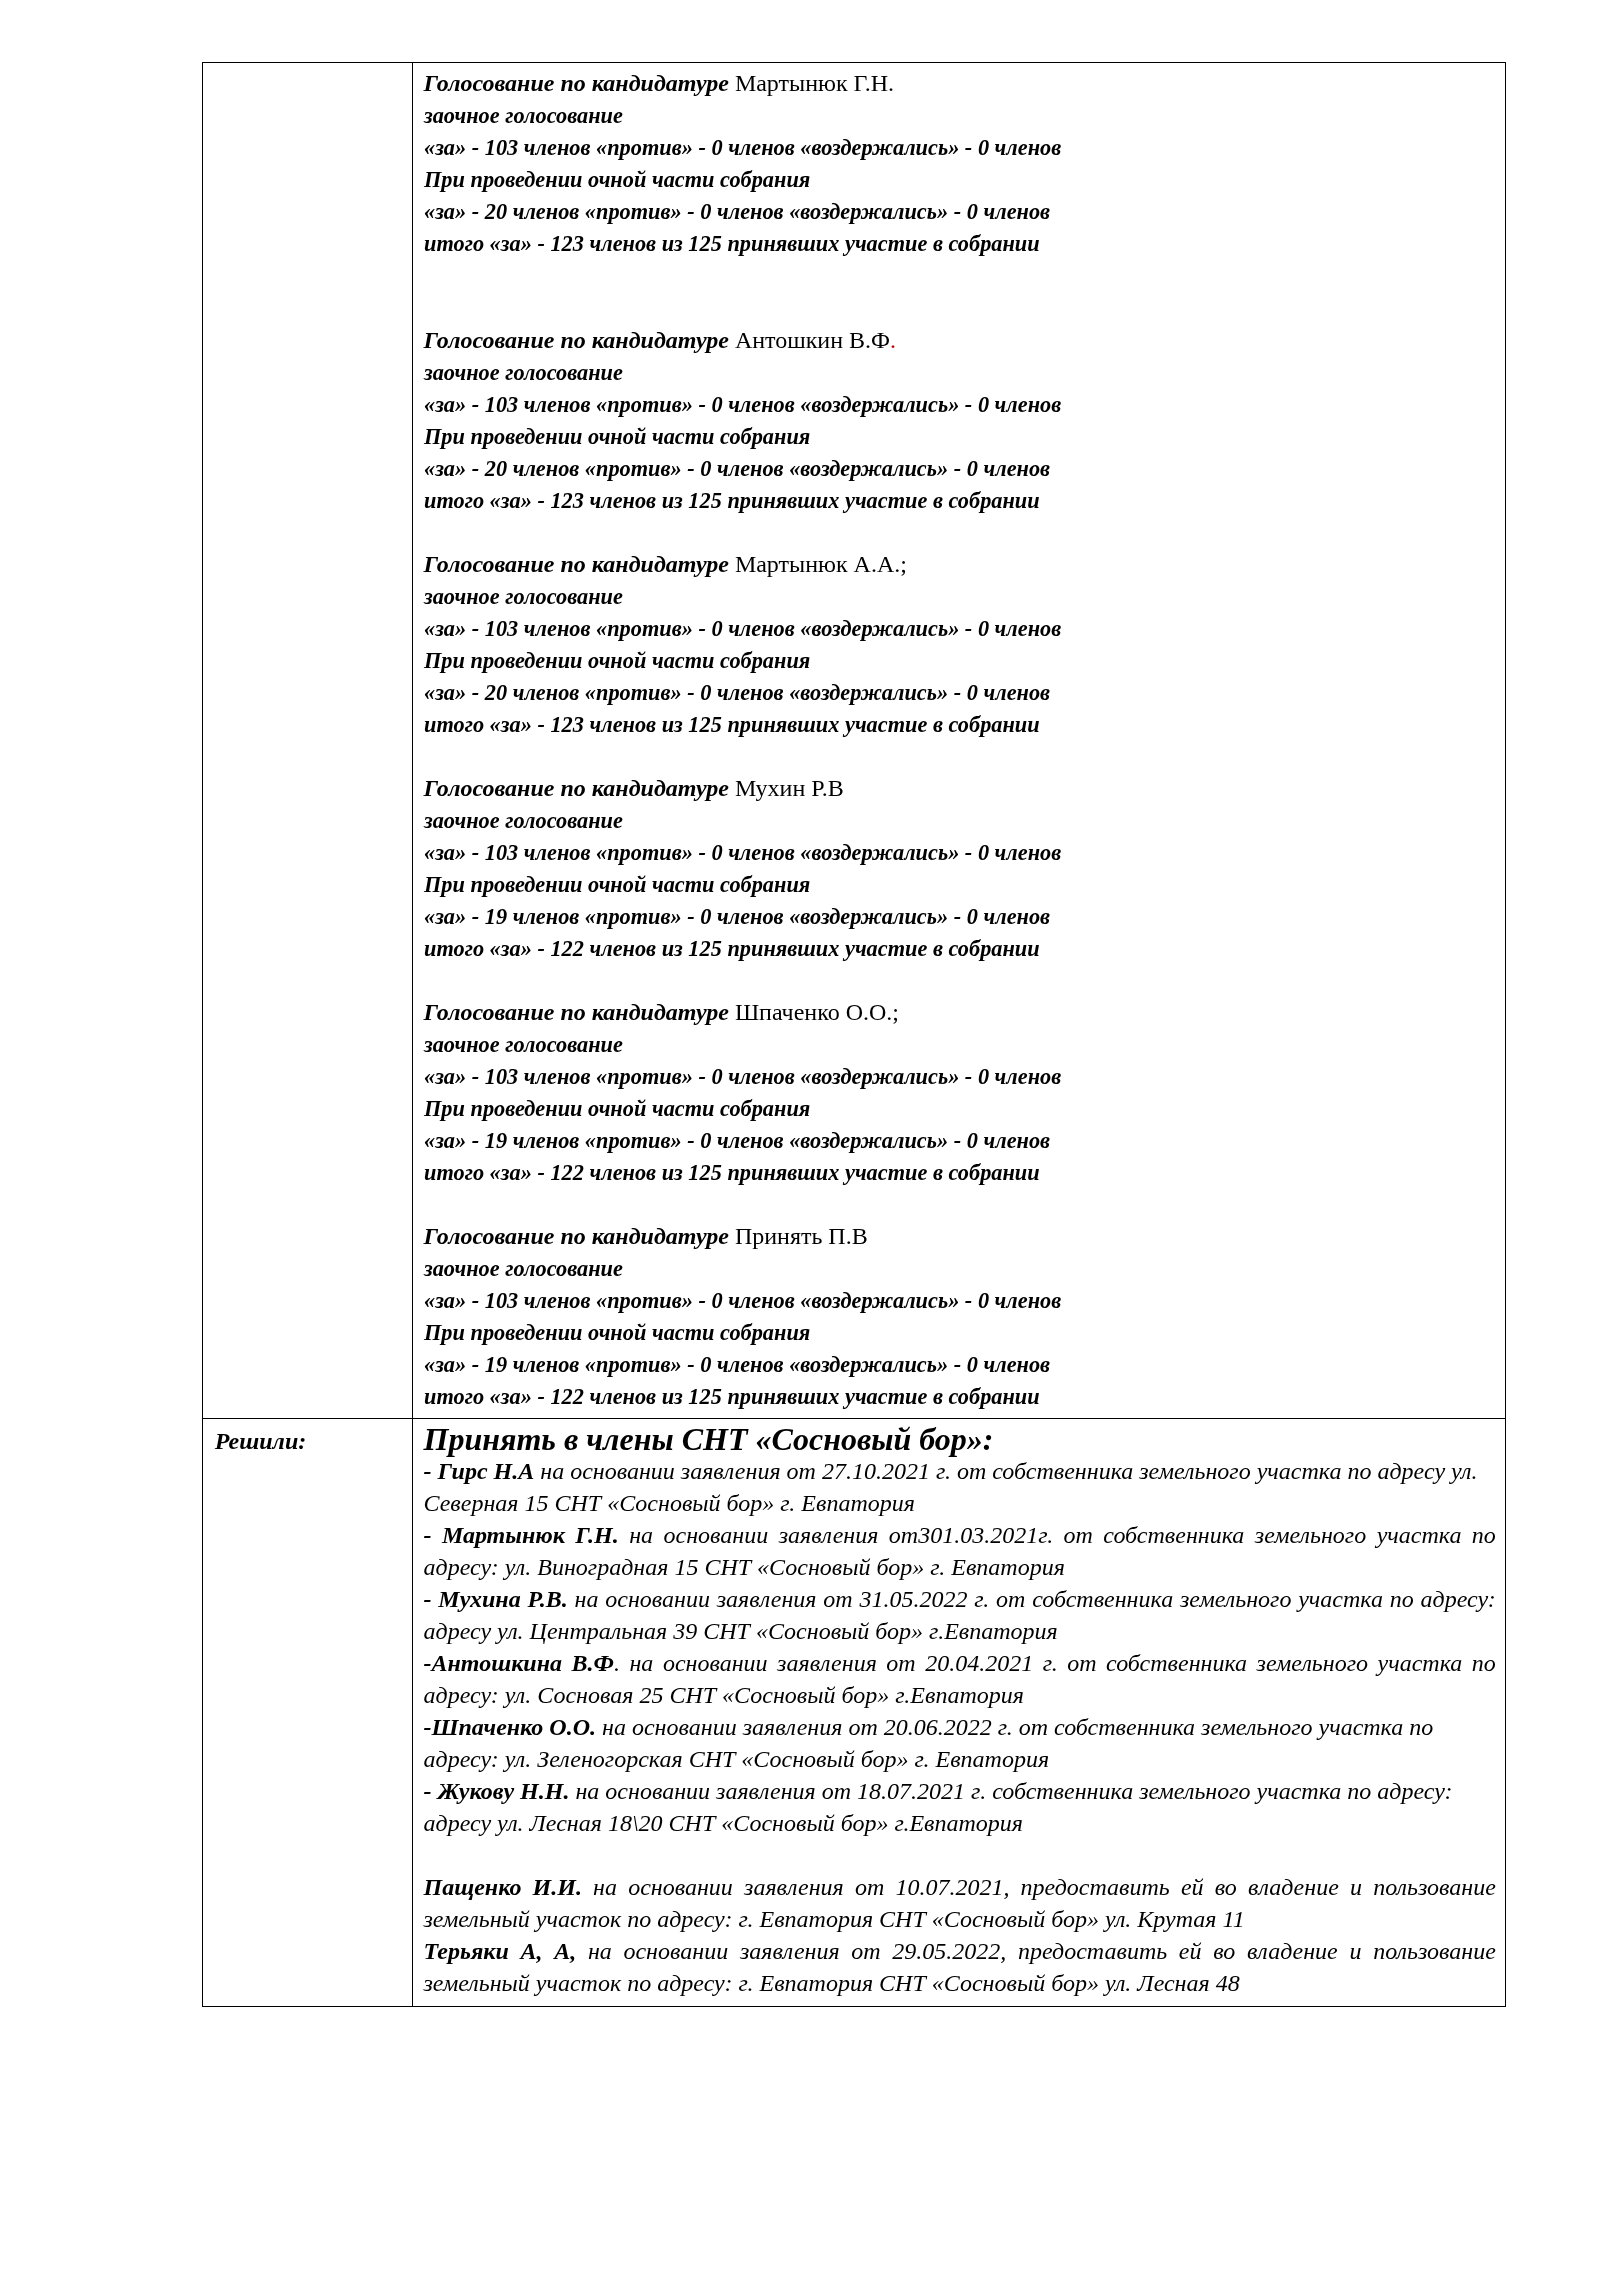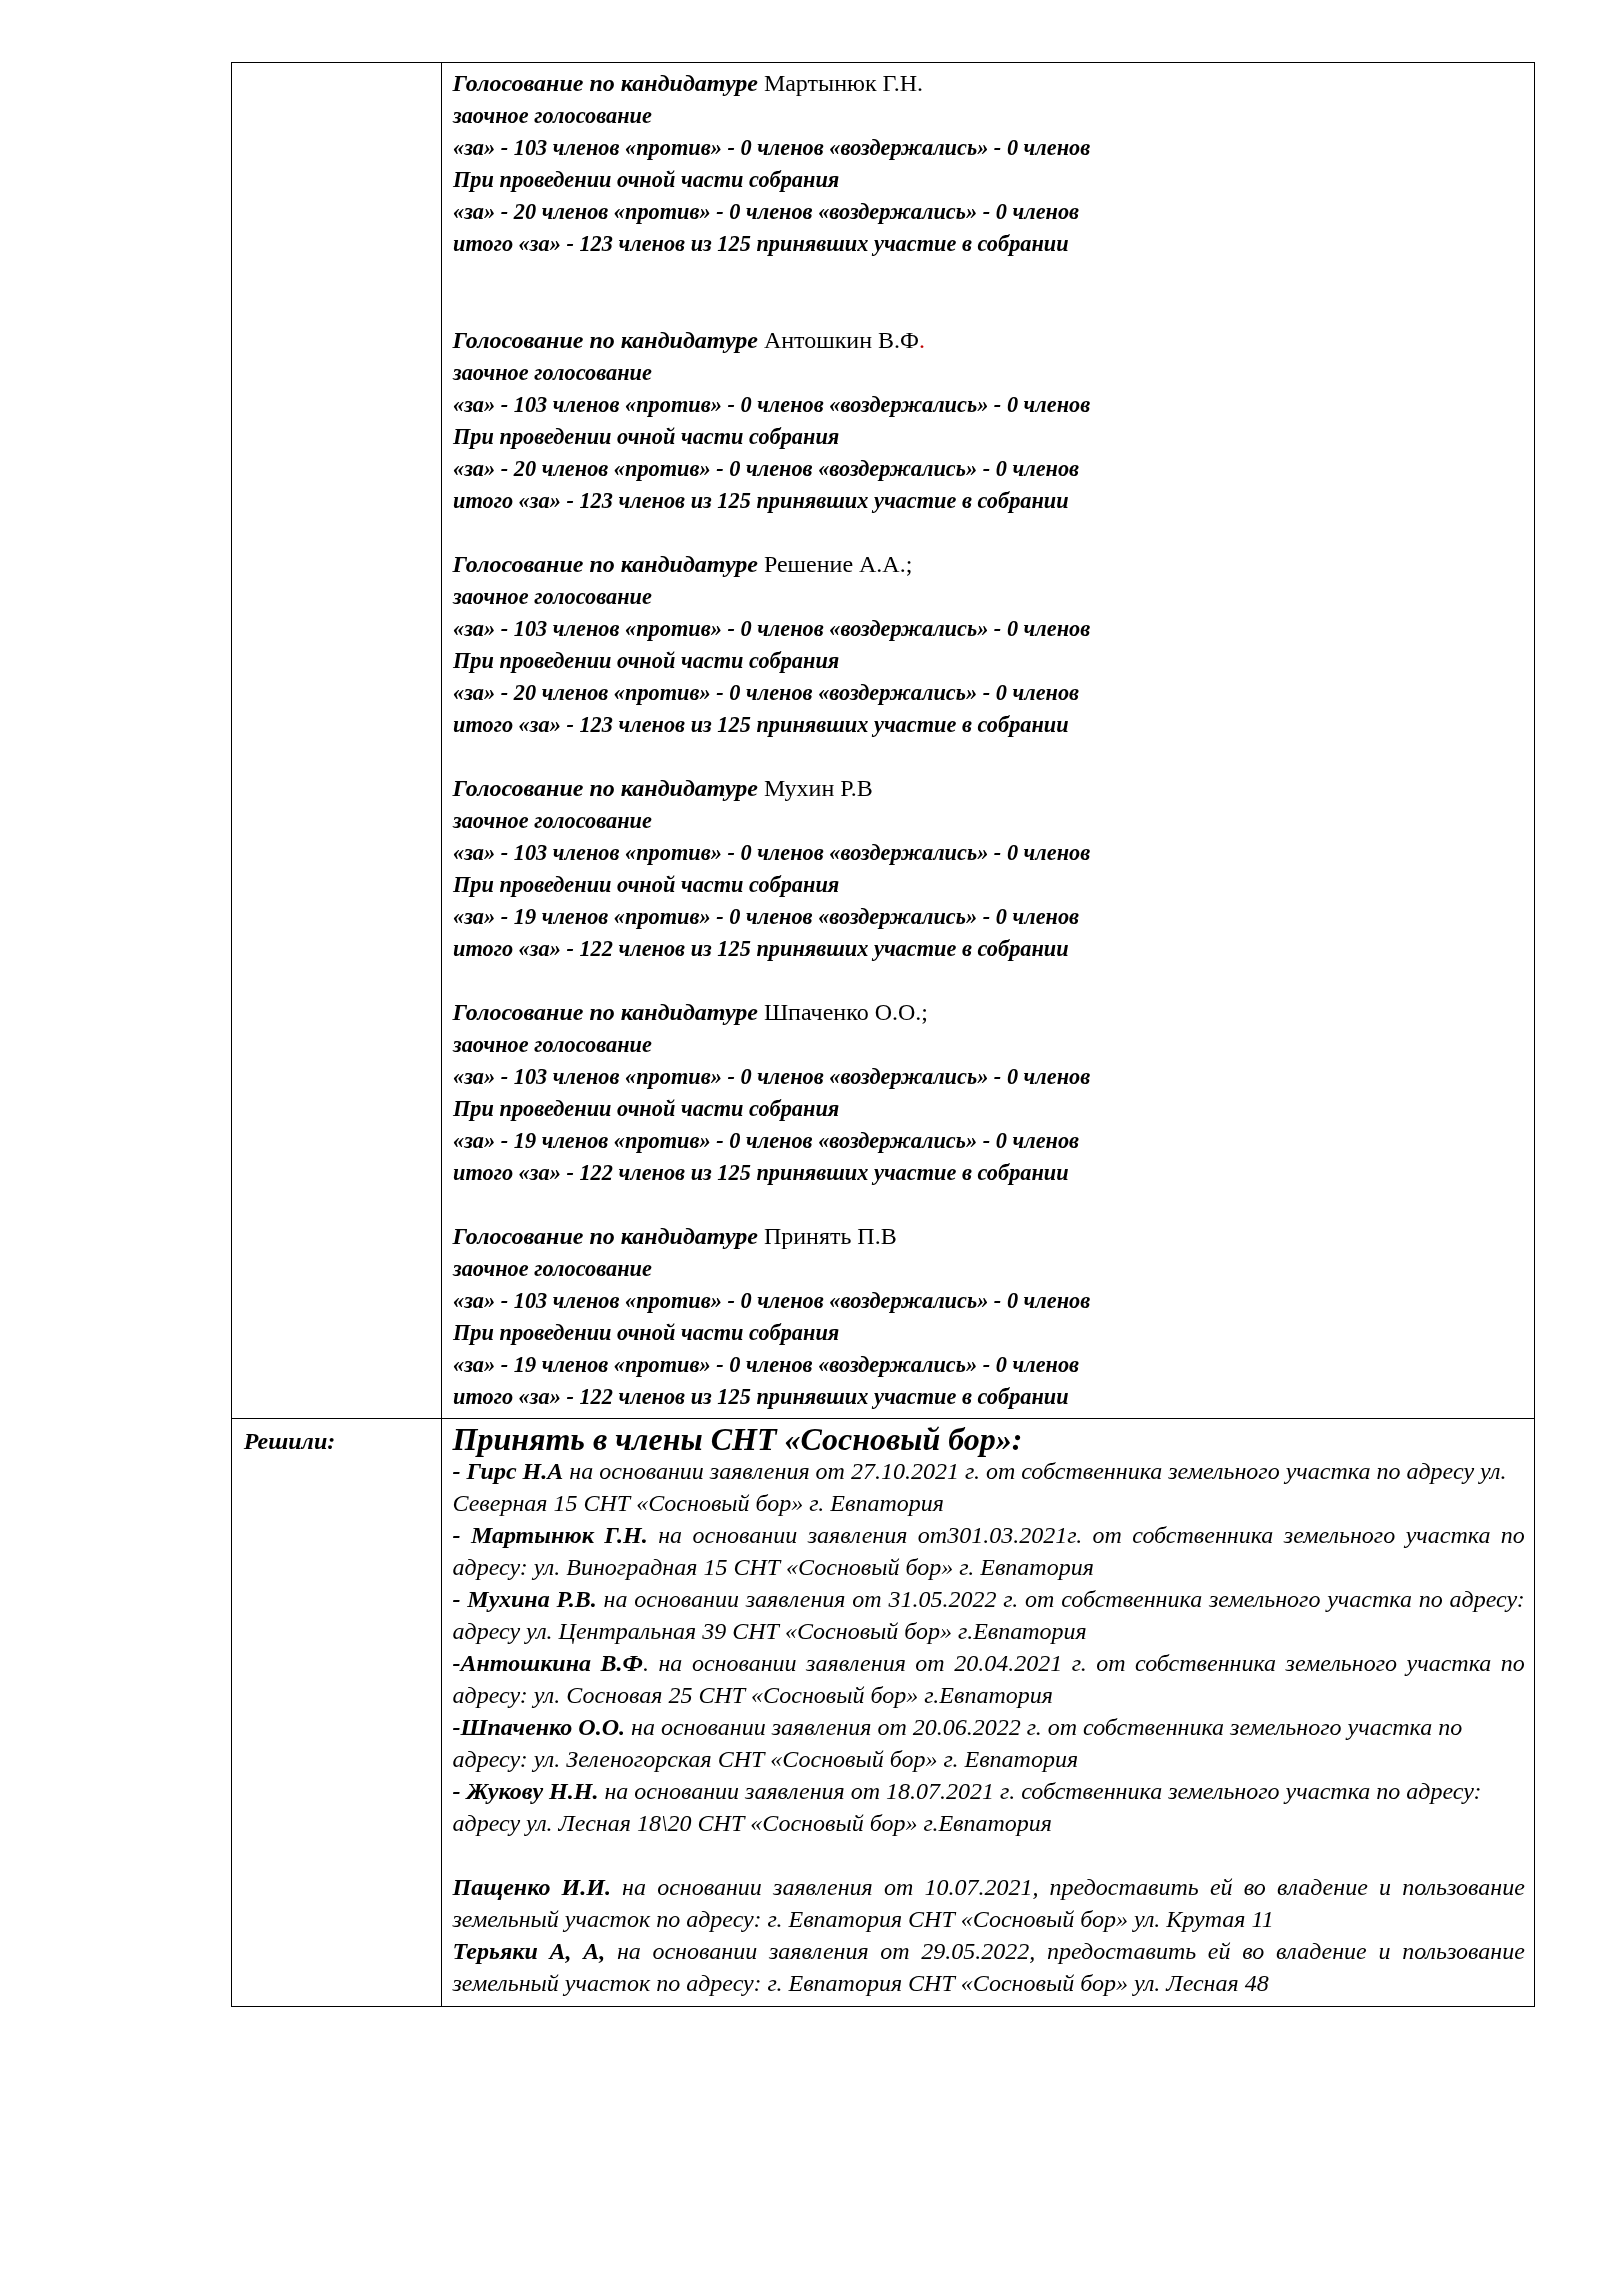--- a/index.html
+++ b/index.html
@@ -20,21 +20,21 @@
   .page {
     position: absolute;
     left: 0;
     top: 0;
     width: 1623px;
     height: 2295px;
   }
 
   table.doc-table {
     position: absolute;
-    left: 231px;
+    left: 202px;
     top: 62px;
     width: 1304px;
     border-collapse: collapse;
     table-layout: fixed;
   }
 
   table.doc-table td {
     border: 1.3px solid #000000;
     vertical-align: top;
     padding: 0;
@@ -179,21 +179,21 @@
               <div class="ln ln-bi">заочное голосование</div>
               <div class="ln ln-bi">«за» - 103 членов «против» - 0 членов «воздержались» - 0 членов</div>
               <div class="ln ln-bi">При проведении очной части собрания</div>
               <div class="ln ln-bi">«за» - 20 членов «против» - 0 членов «воздержались» - 0 членов</div>
               <div class="ln ln-bi">итого «за» - 123   членов из 125 принявших участие в собрании</div>
             </div>
 
             <div class="spacer-1"></div>
 
             <div class="vote-block">
-              <div class="vote-heading"><span class="lead">Голосование по кандидатуре </span><span class="person">Решение А.А.;</span></div>
+              <div class="vote-heading"><span class="lead">Голосование по кандидатуре </span><span class="person">Мартынюк А.А.;</span></div>
               <div class="ln ln-bi">заочное голосование</div>
               <div class="ln ln-bi">«за» - 103 членов «против» - 0 членов «воздержались» - 0 членов</div>
               <div class="ln ln-bi">При проведении очной части собрания</div>
               <div class="ln ln-bi">«за» - 20 членов «против» - 0 членов «воздержались» - 0 членов</div>
               <div class="ln ln-bi">итого «за» - 123   членов из 125 принявших участие в собрании</div>
             </div>
 
             <div class="spacer-1"></div>
 
             <div class="vote-block">

